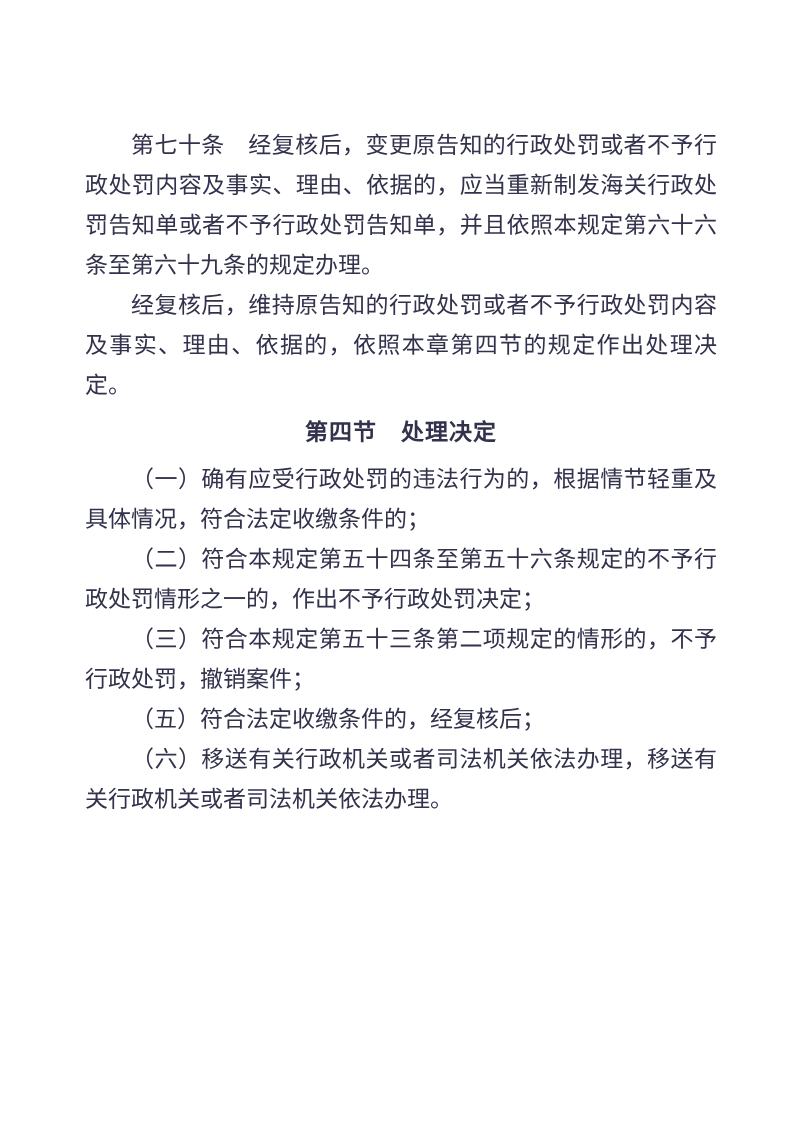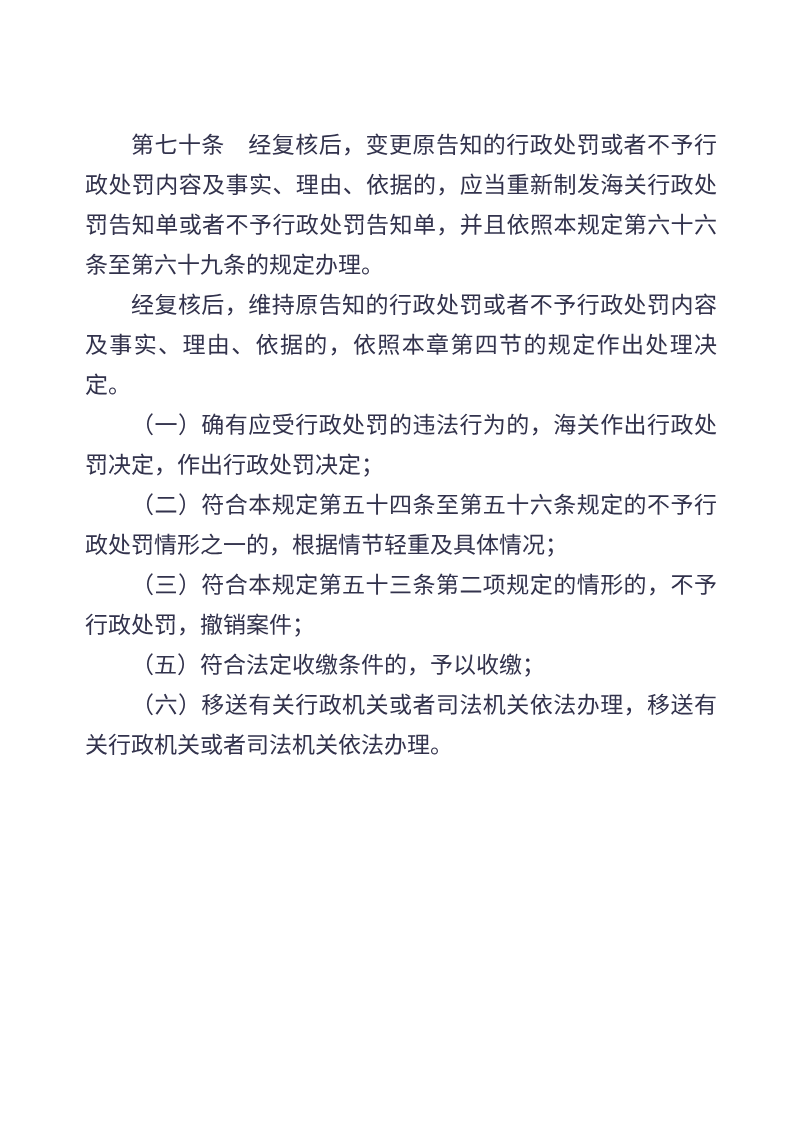--- a/index.html
+++ b/index.html
@@ -50,22 +50,23 @@
     letter-spacing: 2px;
   }
 </style>
 </head>
 <body>
 
 <div class="page">
   <div class="text-block" id="doc-body">
       <p class="body">第七十条　经复核后，变更原告知的行政处罚或者不予行政处罚内容及事实、理由、依据的，应当重新制发海关行政处罚告知单或者不予行政处罚告知单，并且依照本规定第六十六条至第六十九条的规定办理。</p>
       <p class="body">经复核后，维持原告知的行政处罚或者不予行政处罚内容及事实、理由、依据的，依照本章第四节的规定作出处理决定。</p>
-      <p class="body">（一）确有应受行政处罚的违法行为的，海关作出行政处罚决定，作出行政处罚决定；</p>
-      <p class="body">（二）符合本规定第五十四条至第五十六条规定的不予行政处罚情形之一的，根据情节轻重及具体情况；</p>
+      <p class="heading">第四节　处理决定</p>
+      <p class="body">（一）确有应受行政处罚的违法行为的，根据情节轻重及具体情况，符合法定收缴条件的；</p>
+      <p class="body">（二）符合本规定第五十四条至第五十六条规定的不予行政处罚情形之一的，作出不予行政处罚决定；</p>
       <p class="body">（三）符合本规定第五十三条第二项规定的情形的，不予行政处罚，撤销案件；</p>
-      <p class="body">（五）符合法定收缴条件的，予以收缴；</p>
+      <p class="body">（五）符合法定收缴条件的，经复核后；</p>
       <p class="body">（六）移送有关行政机关或者司法机关依法办理，移送有关行政机关或者司法机关依法办理。</p>
     </div>
   <div class="footer">
     <span>— 21 —</span>
   </div>
 </div>
 
 </body></html>

